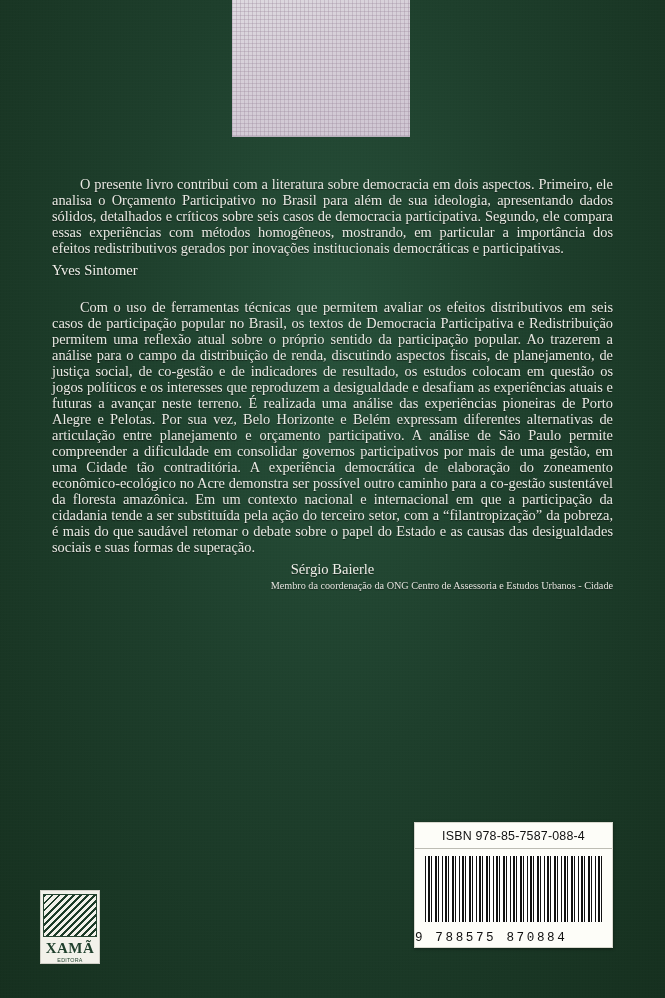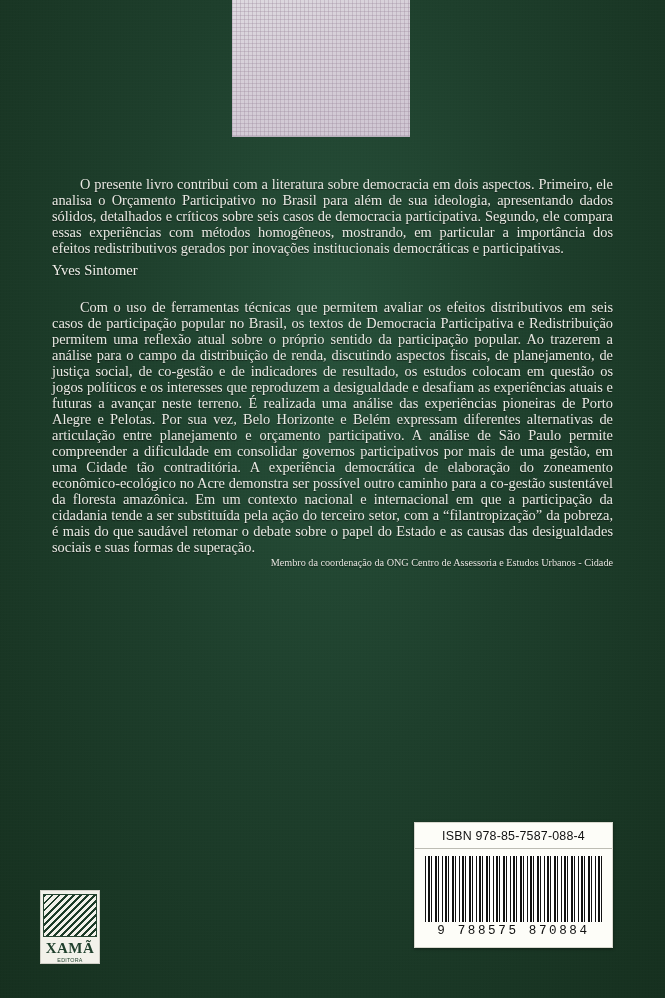--- a/index.html
+++ b/index.html
@@ -109,26 +109,26 @@
     background-image: repeating-linear-gradient(
       90deg,
       #111 0px, #111 1px, #fff 1px, #fff 3px,
       #111 3px, #111 5px, #fff 5px, #fff 6px,
       #111 6px, #111 7px, #fff 7px, #fff 10px,
       #111 10px, #111 12px, #fff 12px, #fff 13px,
       #111 13px, #111 14px, #fff 14px, #fff 17px
     );
   }
   .barcode-digits {
-    text-align: center;
+    text-align: left;
     font-family: "Liberation Mono", monospace;
     font-size: 12.6px;
     color: #111;
     letter-spacing: 2.6px;
-    margin-top: 2px;
+    margin-top: 9px;
   }
 
   
   .logo {
     position: absolute;
     left: 40px;
     top: 874px;
     width: 58px;
     height: 72px;
     background: #f2f1ea;
@@ -173,20 +173,21 @@
   <div class="top-swatch"></div>
 
   <div class="text-col">
 
     <p class="body">O presente livro contribui com a literatura sobre democracia em dois aspectos. Primeiro, ele analisa o Orçamento Participativo no Brasil para além de sua ideologia, apresentando dados sólidos, detalhados e críticos sobre seis casos de democracia participativa. Segundo, ele compara essas experiências com métodos homogêneos, mostrando, em particular a importância dos efeitos redistributivos gerados por inovações institucionais democráticas e participativas.</p>
     <div class="signature">Yves Sintomer</div>
 
     <div class="para-gap"></div>
 
     <p class="body">Com o uso de ferramentas técnicas que permitem avaliar os efeitos distributivos em seis casos de participação popular no Brasil, os textos de Democracia Participativa e Redistribuição permitem uma reflexão atual sobre o próprio sentido da participação popular. Ao trazerem a análise para o campo da distribuição de renda, discutindo aspectos fiscais, de planejamento, de justiça social, de co-gestão e de indicadores de resultado, os estudos colocam em questão os jogos políticos e os interesses que reproduzem a desigualdade e desafiam as experiências atuais e futuras a avançar neste terreno. É realizada uma análise das experiências pioneiras de Porto Alegre e Pelotas. Por sua vez, Belo Horizonte e Belém expressam diferentes alternativas de articulação entre planejamento e orçamento participativo. A análise de São Paulo permite compreender a dificuldade em consolidar governos participativos por mais de uma gestão, em uma Cidade tão contraditória. A experiência democrática de elaboração do zoneamento econômico-ecológico no Acre demonstra ser possível outro caminho para a co-gestão sustentável da floresta amazônica. Em um contexto nacional e internacional em que a participação da cidadania tende a ser substituída pela ação do terceiro setor, com a “filantropização” da pobreza, é mais do que saudável retomar o debate sobre o papel do Estado e as causas das desigualdades sociais e suas formas de superação.</p>
+    <div class="signature center">Sérgio Baierle</div>
     <div class="affiliation center">Membro da coordenação da ONG Centro de Assessoria e Estudos Urbanos - Cidade</div>
   </div>
 
   <div class="isbn-box">
     <div class="isbn-text">ISBN 978-85-7587-088-4</div>
     <div class="isbn-rule"></div>
     <div class="barcode"></div>
     <div class="barcode-digits">9 788575 870884</div>
   </div>
 

